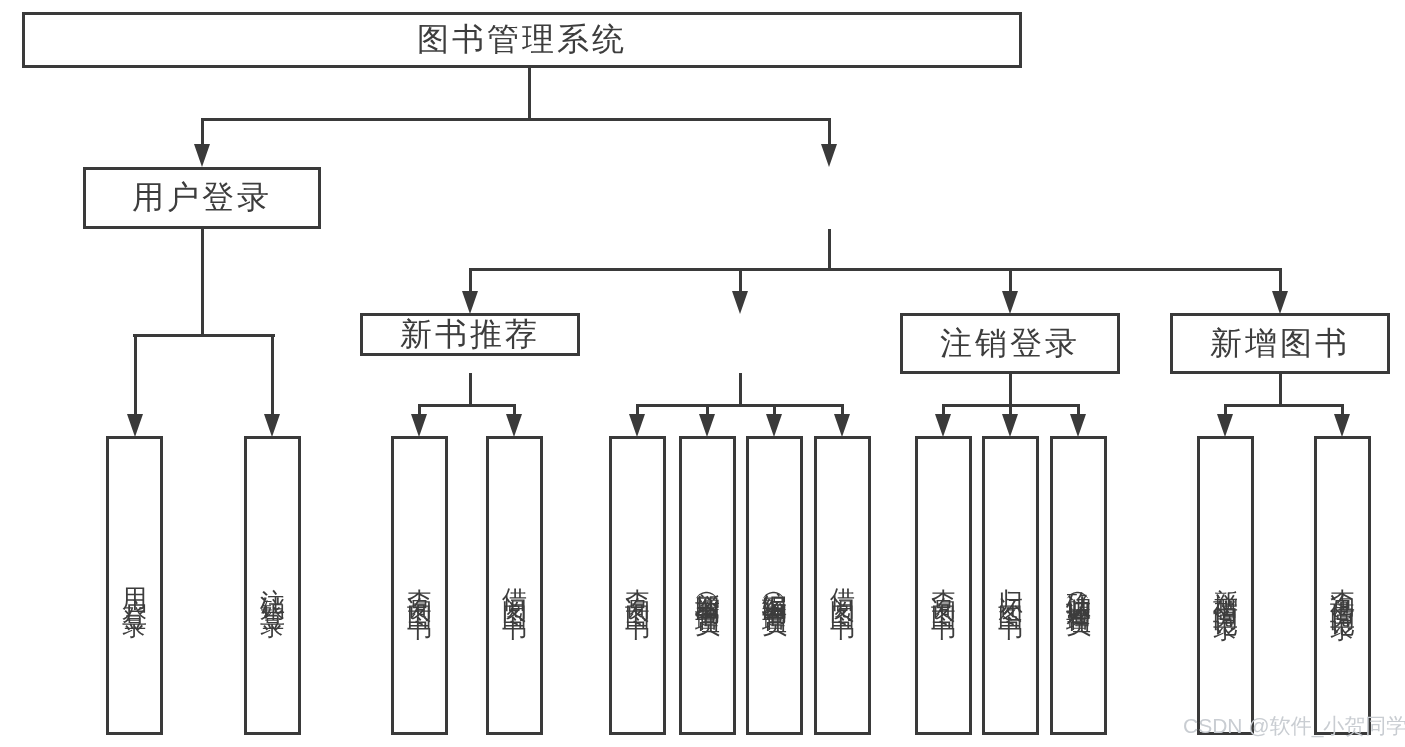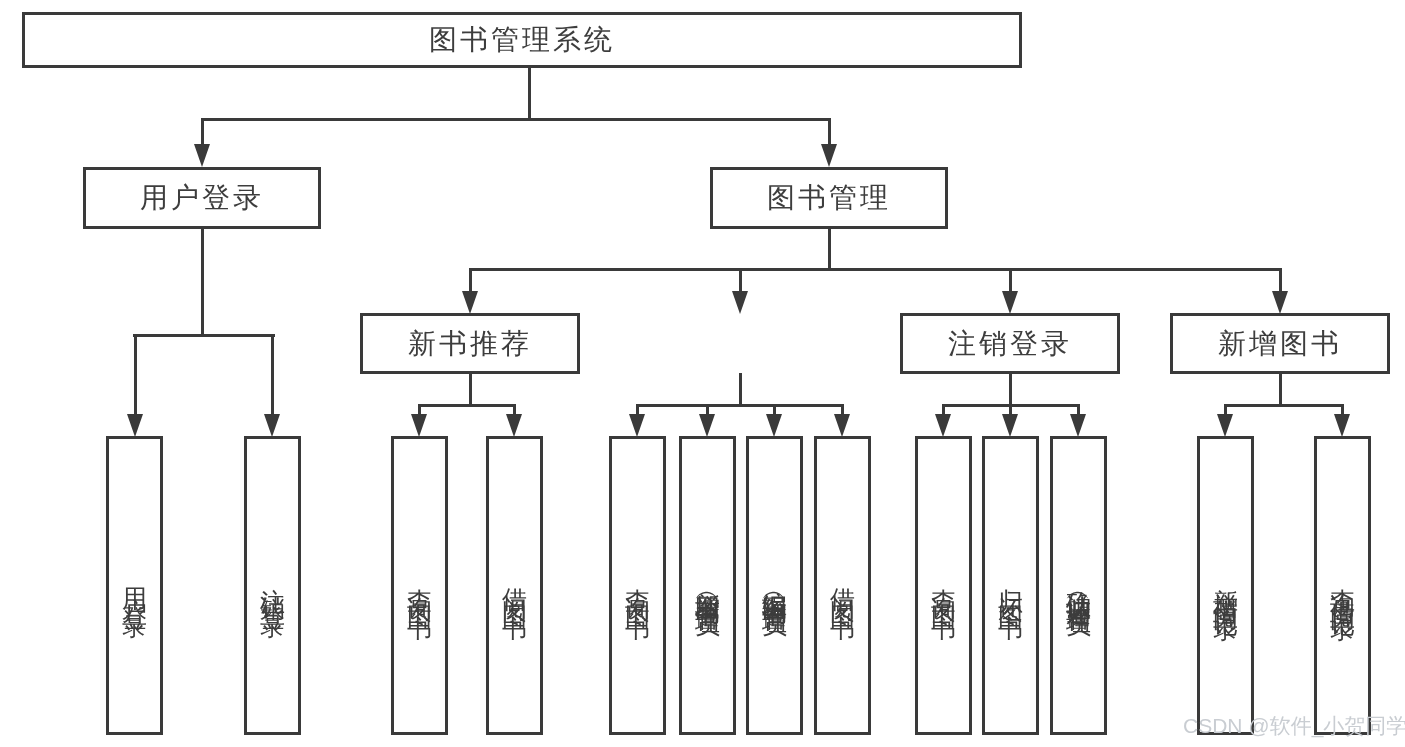--- a/index.html
+++ b/index.html
@@ -9,21 +9,21 @@
     --bg:#ffffff;
   }
   html,body{margin:0;padding:0;background:#fff;}
   .canvas{
     position:relative;width:1405px;height:747px;background:var(--bg);
     overflow:hidden;font-family:"Liberation Sans","DejaVu Sans",sans-serif;
   }
   .hbox{
     position:absolute;box-sizing:border-box;border:3px solid var(--line);
     background:#fff;display:flex;align-items:center;justify-content:center;
-    font-size:28px;letter-spacing:3px;color:var(--text);white-space:nowrap;
+    font-size:32px;letter-spacing:3px;color:var(--text);white-space:nowrap;
   }
   .vbox{
     position:absolute;box-sizing:border-box;border:3px solid var(--line);
     background:#fff;display:flex;align-items:center;justify-content:center;
     top:436px;width:57px;height:299px;
   }
   .vtext{
     writing-mode:vertical-rl;text-orientation:mixed;font-size:25px;
     line-height:1;color:var(--text);
   }
@@ -44,25 +44,22 @@
 
 <div class="canvas">
 
   <div class="hbox" style="left:22px;top:12px;width:1000px;height:56px;">
     <span>图书管理系统</span>
   </div>
 
   <div class="hbox" style="left:83px;top:167px;width:238px;height:62px;">
     <span>用户登录</span>
   </div>
-  <div class="hbox" style="left:710px;top:167px;width:238px;height:62px;">
-    <span>图书管理</span>
-  </div>
 
-  <div class="hbox" style="left:360px;top:313px;width:220px;height:61px;">
+  <div class="hbox" style="left:360px;top:313px;width:220px;height:43px;">
     <span>新书推荐</span>
   </div>
   <div class="hbox" style="left:900px;top:313px;width:220px;height:61px;">
     <span>注销登录</span>
   </div>
   <div class="hbox" style="left:1170px;top:313px;width:220px;height:61px;">
     <span>新增图书</span>
   </div>
 
   <div class="vbox" style="left:106px;">

